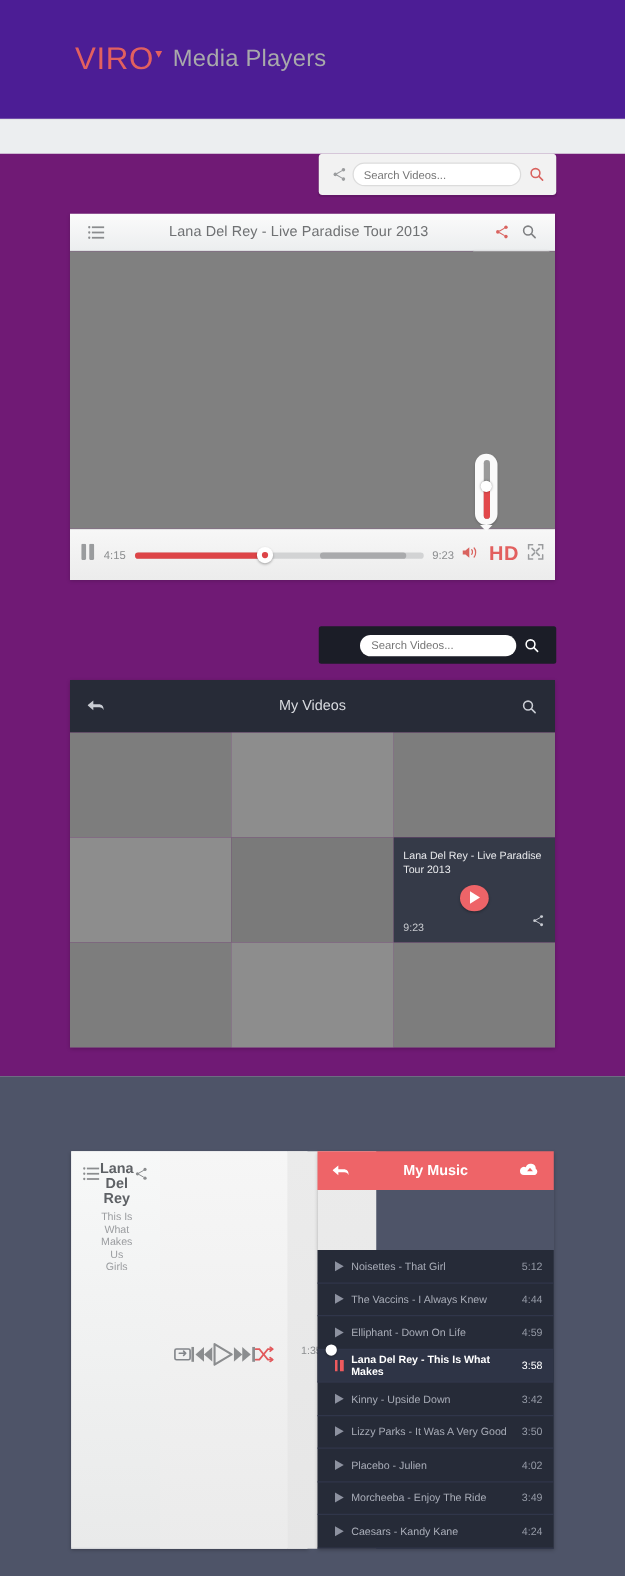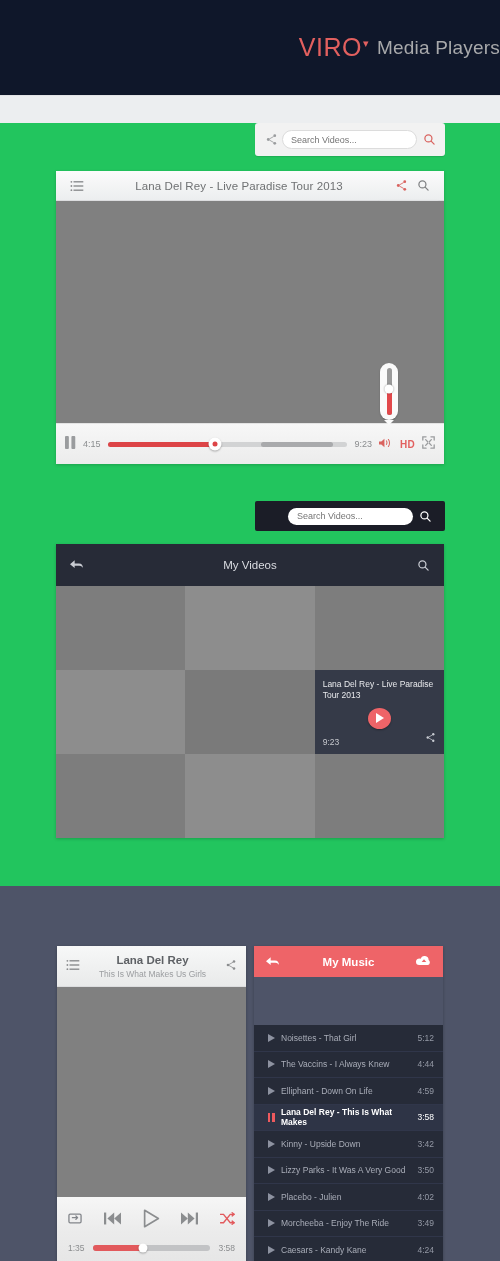--- a/index.html
+++ b/index.html
@@ -5,33 +5,32 @@
   * { margin:0; padding:0; box-sizing:border-box; }
   html,body { width:500px; height:1261px; }
   body {
     font-family:"Liberation Sans", sans-serif;
     background:#eceef0;
     -webkit-font-smoothing:antialiased;
   }
 
   
   .topbar {
-    height:96px; background:#0f172a;
-    display:flex; align-items:center; padding-left:78px;
+    height:96px; background:#4c1d95;
+    display:flex; align-items:center; padding-left:60px;
     border-bottom:1px solid #e2e3e5;
-    justify-content:flex-end;
   }
   .logo { font-size:25px; letter-spacing:.5px; color:#e2605f; position:relative; }
   .logo .tm {
     font-size:11px; color:#e2605f; position:relative; top:-9px; left:1px;
   }
   .logo-sub { font-size:19px; color:#a8a9ab; margin-left:9px; letter-spacing:.2px; }
 
   
-  .coral { background:#22c55e; padding:0 0 48px 0; }
+  .coral { background:#701a75; padding:0 0 23px 0; }
 
   
   .searchbar-light {
     width:190px; height:33px; margin:27px 55px 0 auto;
     background:#f2f2f2; border-radius:3px;
     display:flex; align-items:center; padding:0 9px;
     box-shadow:0 1px 1px rgba(0,0,0,.12);
   }
   .sb-share { width:22px; display:flex; justify-content:center; }
   .sb-input {
@@ -87,21 +86,21 @@
   .c-time { font-size:9px; color:#8b8d8f; }
   .c-bar { flex:1; height:5px; background:#d2d3d4; border-radius:3px; position:relative; }
   .c-played { position:absolute; left:0; top:0; height:100%; width:45%; background:#dd4447; border-radius:3px; }
   .c-buffer { position:absolute; left:64%; top:0; height:100%; width:30%; background:#a9aaac; border-radius:3px; }
   .c-knob {
     position:absolute; left:45%; top:50%; transform:translate(-50%,-50%);
     width:13px; height:13px; background:#fff; border-radius:50%;
     box-shadow:0 1px 2px rgba(0,0,0,.3); display:flex; align-items:center; justify-content:center;
   }
   .c-knob i { width:5px; height:5px; border-radius:50%; background:#dd4447; display:block; }
-  .hd { font-size:10px; font-weight:bold; color:#e2605f; letter-spacing:.3px; }
+  .hd { font-size:16px; font-weight:bold; color:#e2605f; letter-spacing:.3px; }
 
   
   .searchbar-dark {
     width:190px; height:30px; margin:37px 55px 0 auto;
     background:#1b1d27; border-radius:2px;
     display:flex; align-items:center; justify-content:flex-end; padding:0 8px;
   }
   .sbd-input {
     width:125px; height:17px; background:#fff; border:none; border-radius:9px;
     font-size:9px; color:#a0a0a0; padding:0 9px; line-height:17px; outline:none;
@@ -126,21 +125,21 @@
     box-shadow:0 1px 2px rgba(0,0,0,.3);
   }
   .ov-play i { width:0;height:0;border-left:8px solid #fff;border-top:5px solid transparent;border-bottom:5px solid transparent; margin-left:2px; }
   .ov-bot { margin-top:auto; display:flex; align-items:flex-end; justify-content:space-between; }
   .ov-dur { font-size:8.5px; color:#c6c8cd; }
 
   
   .slate { background:#4e5468; padding:60px 0 62px; display:flex; justify-content:center; gap:8px; }
 
   
-  .music { width:189px; background:#f0f0f0; box-shadow:0 1px 3px rgba(0,0,0,.25); display:flex; flex-direction:column; }
+  .music { width:189px; background:#f0f0f0; box-shadow:0 1px 3px rgba(0,0,0,.25); display:flex; flex-direction:row; }
   .music-head {
     background:linear-gradient(to bottom,#f7f8f8,#e9eaea); padding:8px 9px 7px;
     display:flex; align-items:flex-start; border-bottom:1px solid #dcdddf;
   }
   .mh-mid { flex:1; text-align:center; }
   .mh-title { font-size:11.5px; color:#5e6165; font-weight:bold; }
   .mh-sub { font-size:8.5px; color:#9b9da0; margin-top:3px; }
   .music-art { flex:1; background:#808080; min-height:194px; }
   .music-ctrl {
     background:linear-gradient(to bottom,#f6f6f6,#ebebeb); padding:12px 11px 0;

